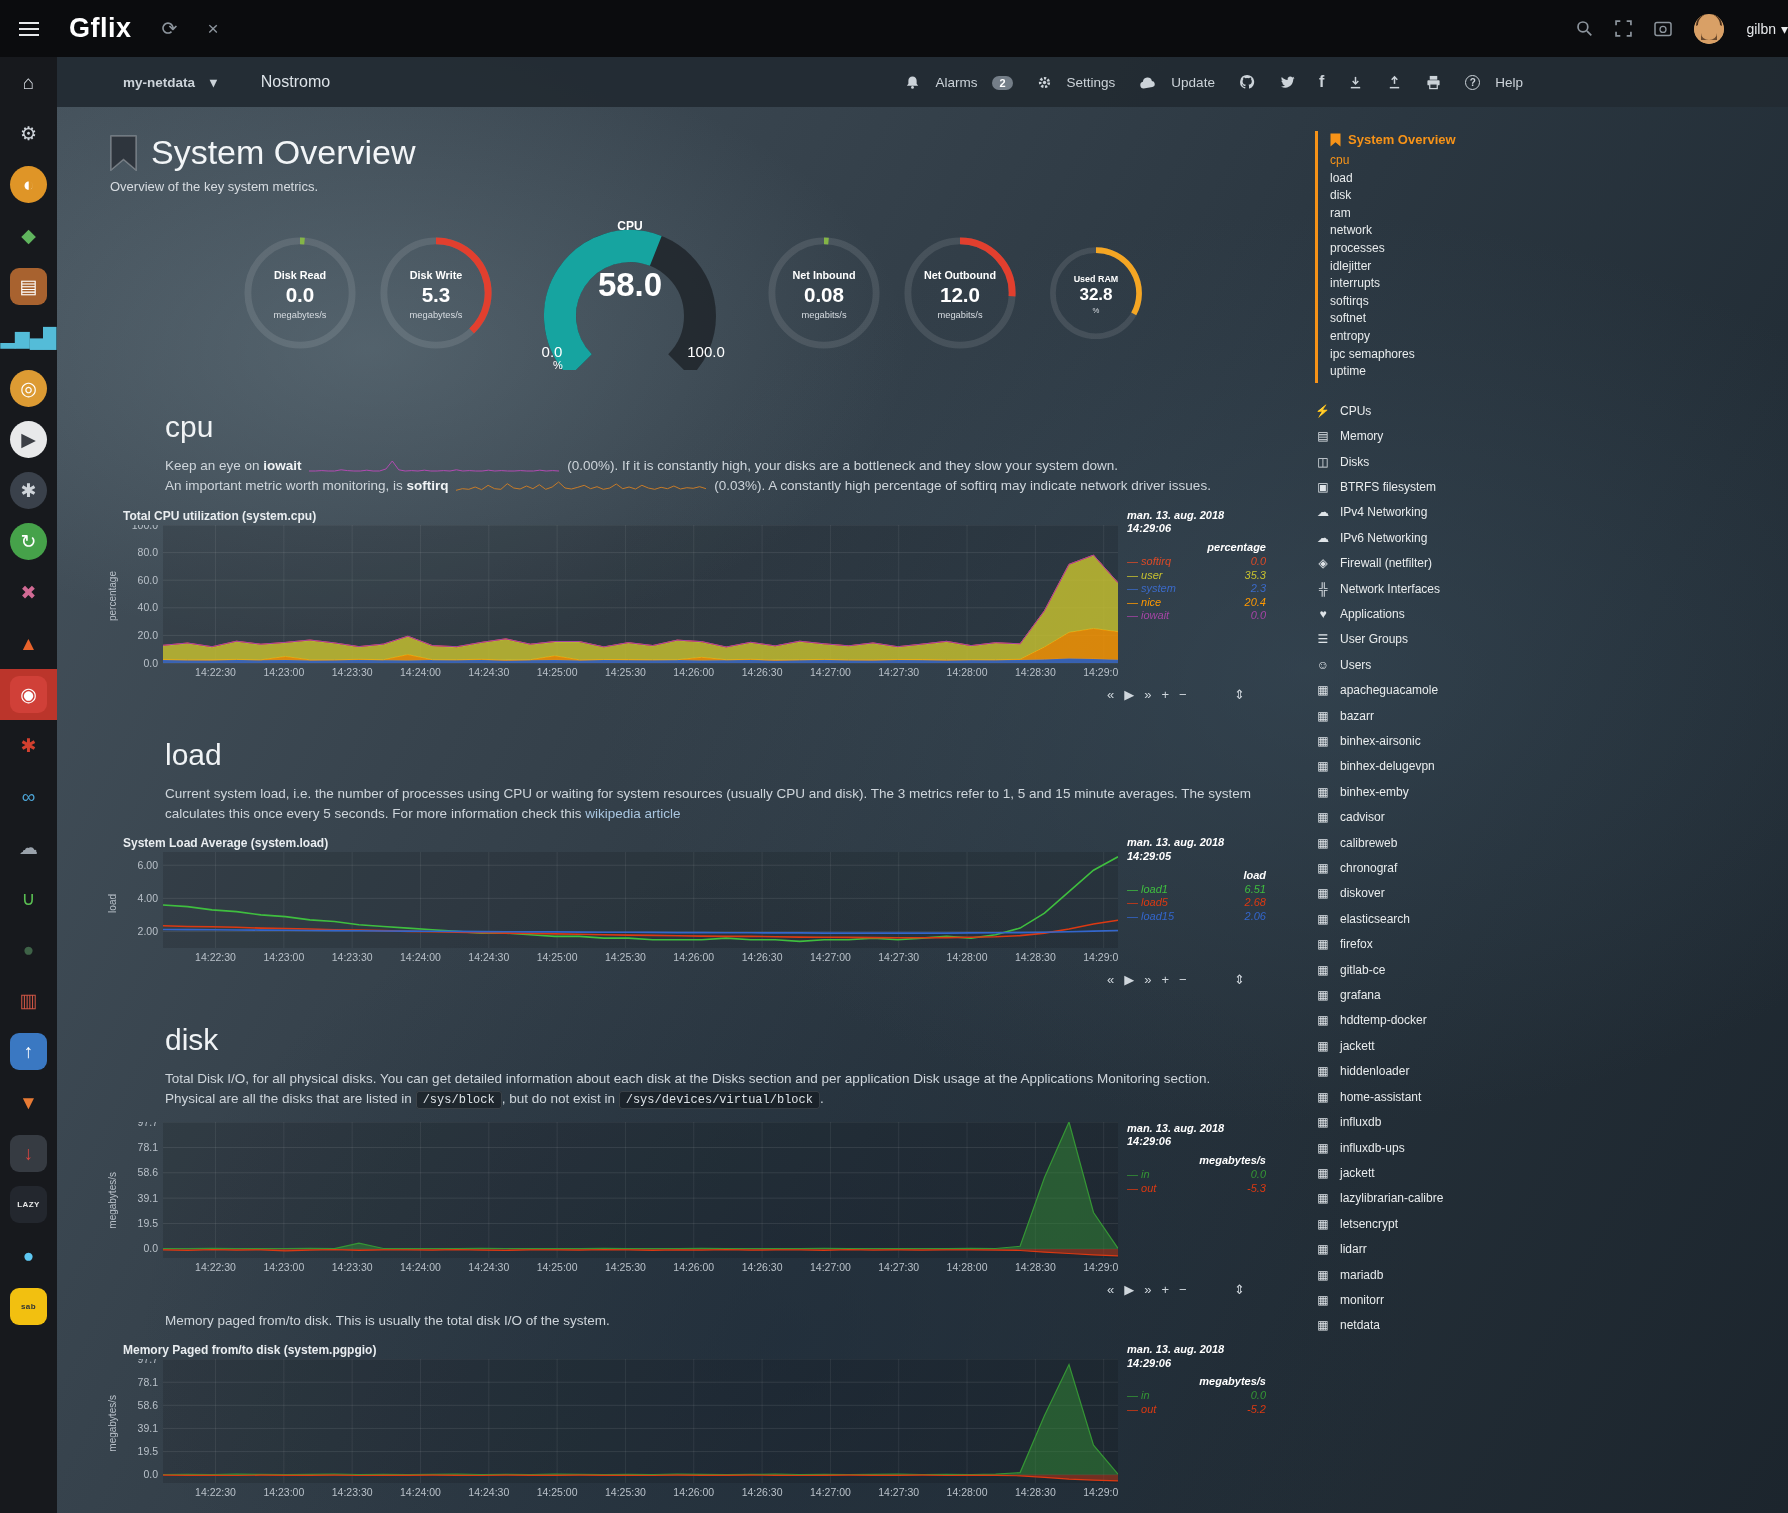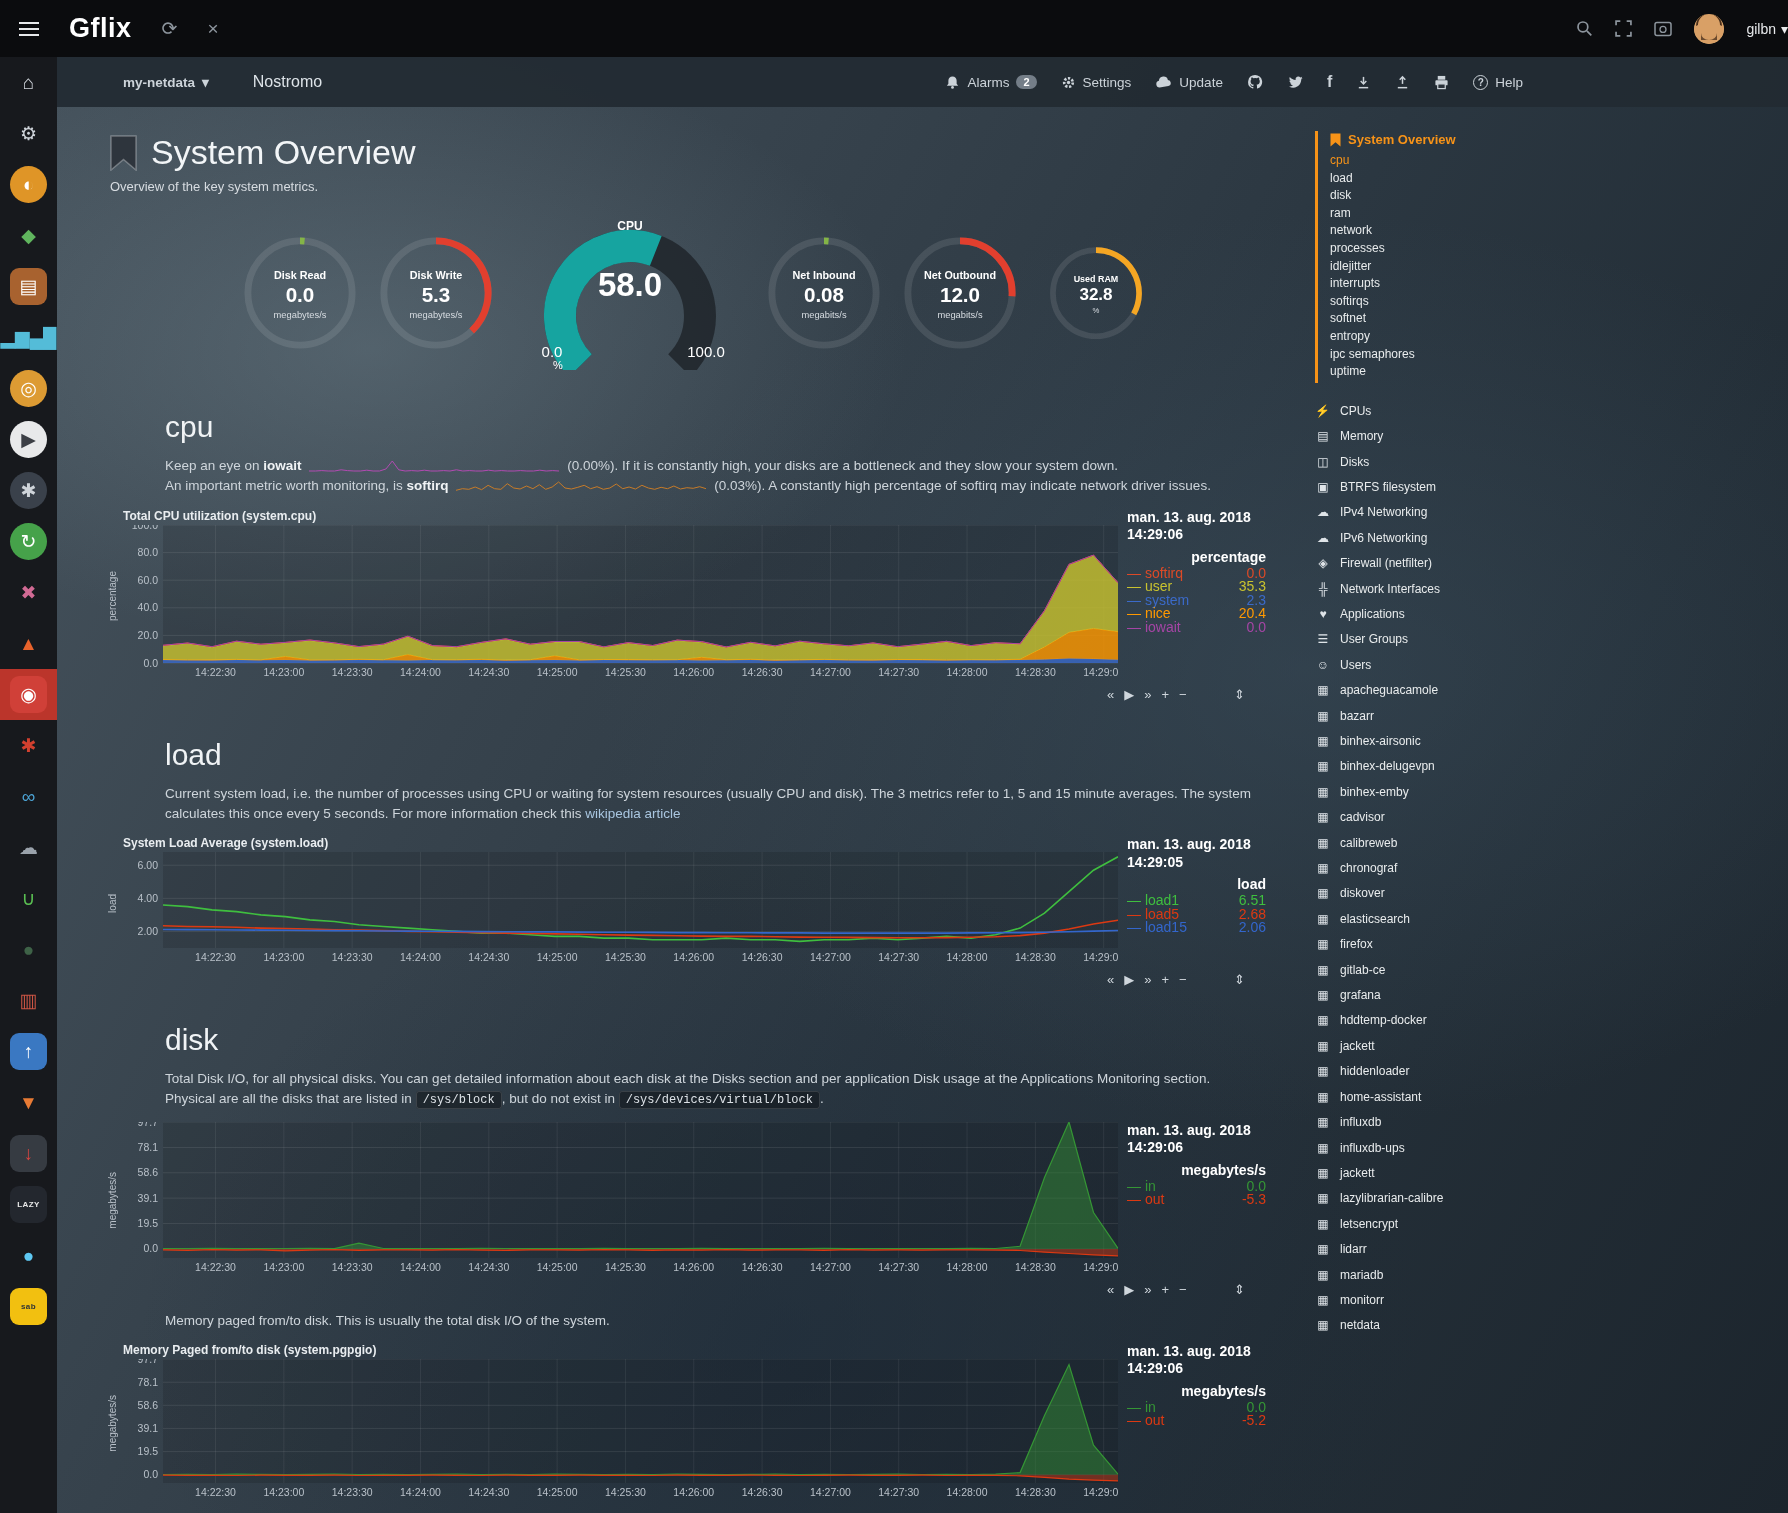--- a/index.html
+++ b/index.html
@@ -31,21 +31,21 @@
 
   
   .main{position:absolute;left:57px;top:57px;right:0;bottom:0;overflow:hidden;
     background:
       radial-gradient(900px 500px at 18% 20%, rgba(125,145,155,.35), rgba(125,145,155,0) 60%),
       radial-gradient(1100px 700px at 72% 42%, rgba(62,82,97,.45), rgba(62,82,97,0) 65%),
       radial-gradient(900px 650px at 42% 88%, rgba(28,42,56,.55), rgba(28,42,56,0) 72%),
       linear-gradient(118deg,#46535d 0%, #37434d 30%, #2b3741 55%, #232e37 75%, #1c252d 100%);}
   .nd-nav{height:50px;display:flex;align-items:center;background:rgba(34,42,50,.92);
     padding-right:265px;position:relative;z-index:5;}
-  .nav-item{display:flex;align-items:center;gap:7px;color:#ccd3d9;font-size:13.5px;cursor:pointer;white-space:nowrap;}
+  .nav-item{display:flex;align-items:flex-end;gap:15px;color:#ccd3d9;font-size:13.5px;cursor:pointer;white-space:nowrap;}
   .nav-host{margin-left:66px;font-weight:bold;}
   .nav-server{margin-left:44px;font-size:16px;color:#dde3e8;cursor:default;}
   .nav-right{margin-left:auto;display:flex;align-items:center;gap:24px;}
   .badge{background:#747e88;color:#fff;font-size:11px;font-weight:bold;border-radius:9px;padding:1px 7px;}
   .qmark{display:inline-flex;width:15px;height:15px;border:1.4px solid #ccd3d9;border-radius:50%;
     align-items:center;justify-content:center;font-size:10px;font-weight:bold;}
 
   
   .content{position:absolute;left:0;top:50px;width:1280px;padding:26px 0 0 53px;color:#e8ecef;}
   .page-title{display:flex;align-items:center;gap:14px;}
@@ -66,21 +66,21 @@
   .desc a{color:#a9c6e0;text-decoration:none;cursor:pointer;}
   code.chip{font-family:"Liberation Mono", monospace;font-size:12px;background:rgba(0,0,0,.35);
     border:1px solid rgba(255,255,255,.13);border-radius:3px;padding:1px 6px;color:#dde2e7;}
 
   
   .chart-block{margin:12px 0 6px -58px;}
   .c-row{display:flex;align-items:flex-start;}
   .c-ylab{width:16px;position:relative;align-self:stretch;display:flex;align-items:center;}
   .c-ylab span{writing-mode:vertical-rl;transform:rotate(180deg);font-size:10px;color:#b9c1c9;}
   .c-title{font-size:12px;font-weight:bold;color:#e9edf0;margin-bottom:2px;}
-  .c-legend{width:148px;padding-left:9px;font-size:14px;}
+  .c-legend{width:148px;padding-left:9px;font-size:11px;font-style:italic;}
   .c-date{font-weight:bold;color:#fff;line-height:1.25;}
   .c-unit{text-align:right;font-weight:bold;color:#fff;margin:5px 0 2px;}
   .l-row{display:flex;justify-content:space-between;line-height:13.5px;cursor:pointer;}
   .l-name{white-space:nowrap;}
   .c-toolbox{display:flex;justify-content:space-between;width:138px;margin-left:1000px;margin-top:2px;
     color:#cfd6dc;font-size:13px;}
   .tb-left{display:flex;gap:10px;}
   .tb-btn{cursor:pointer;}
 
   

